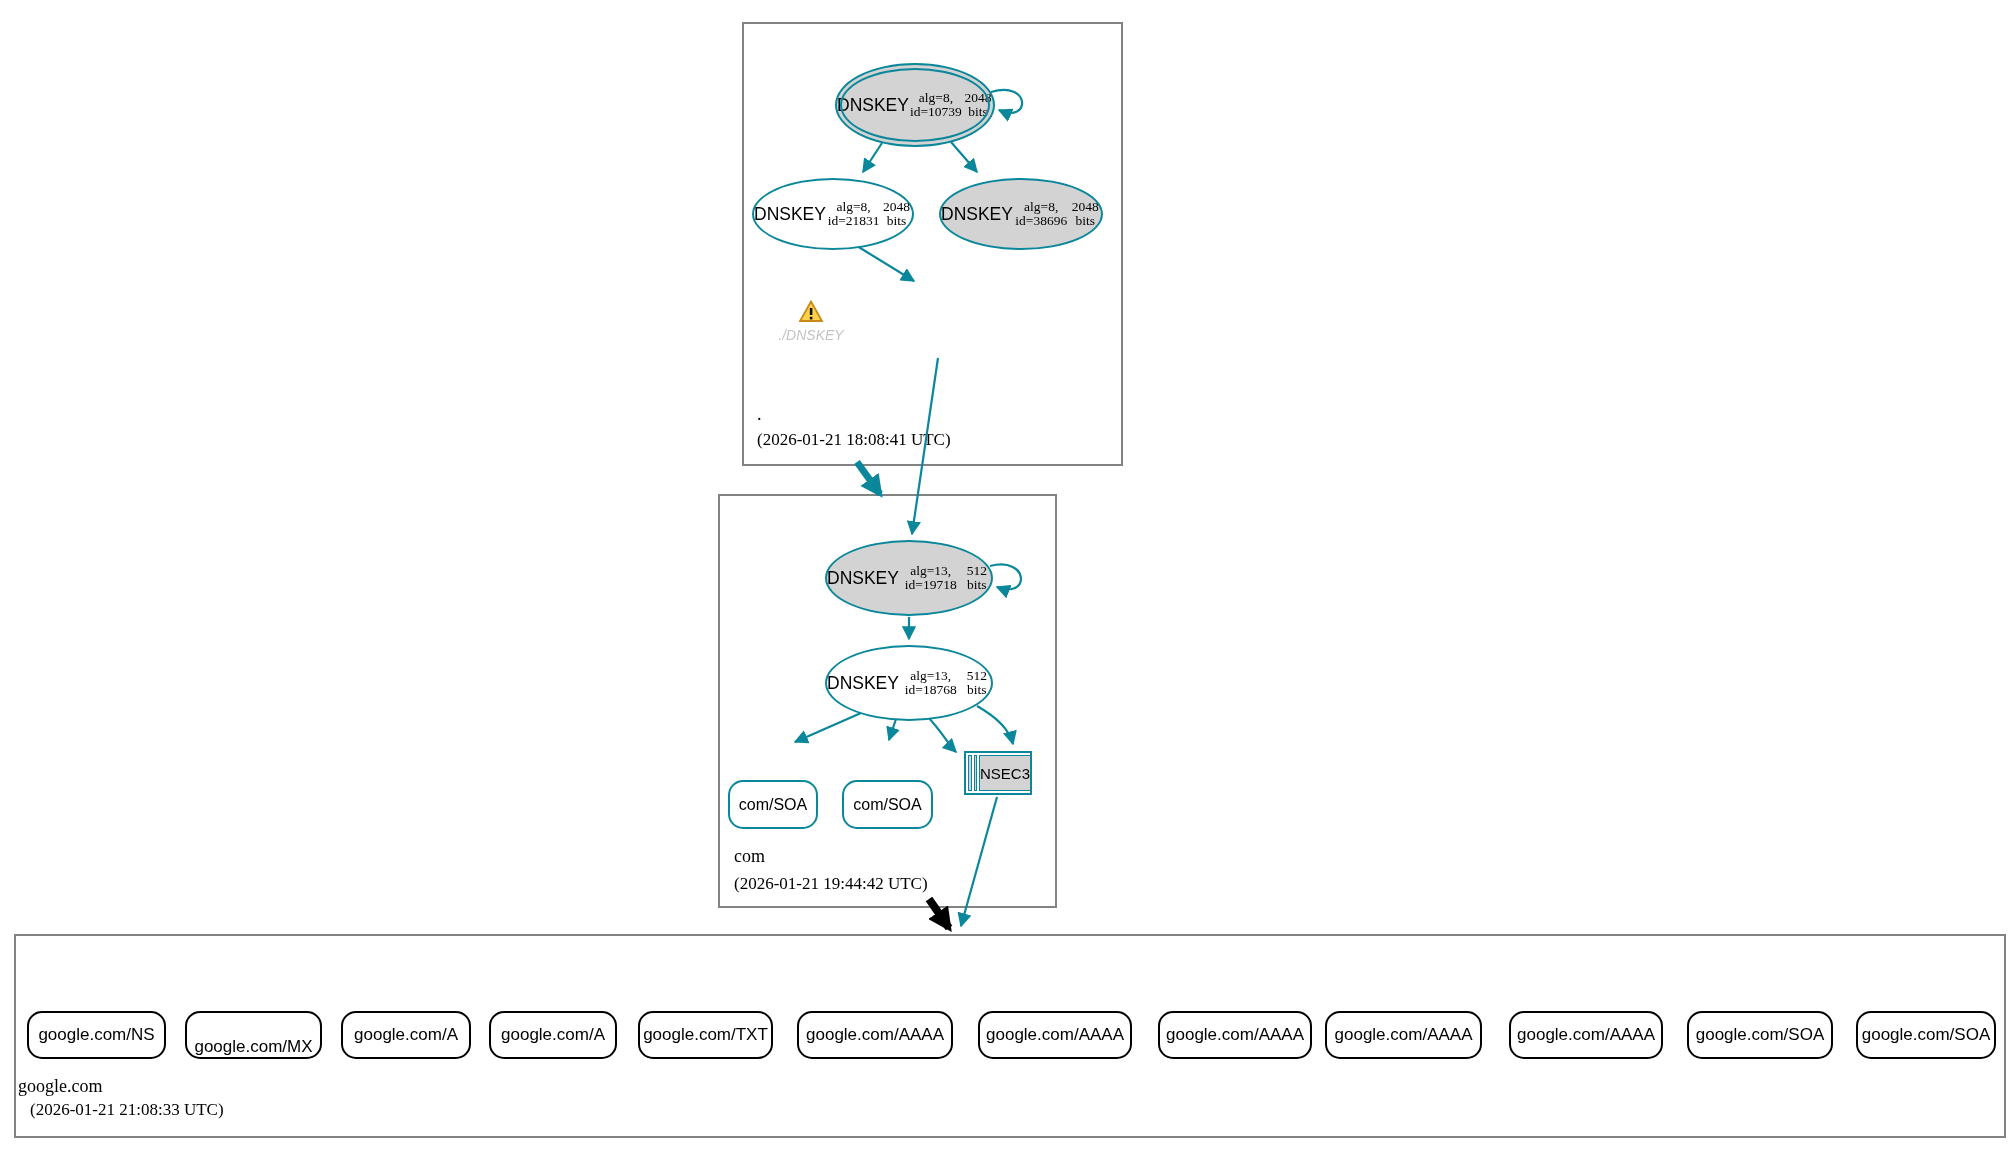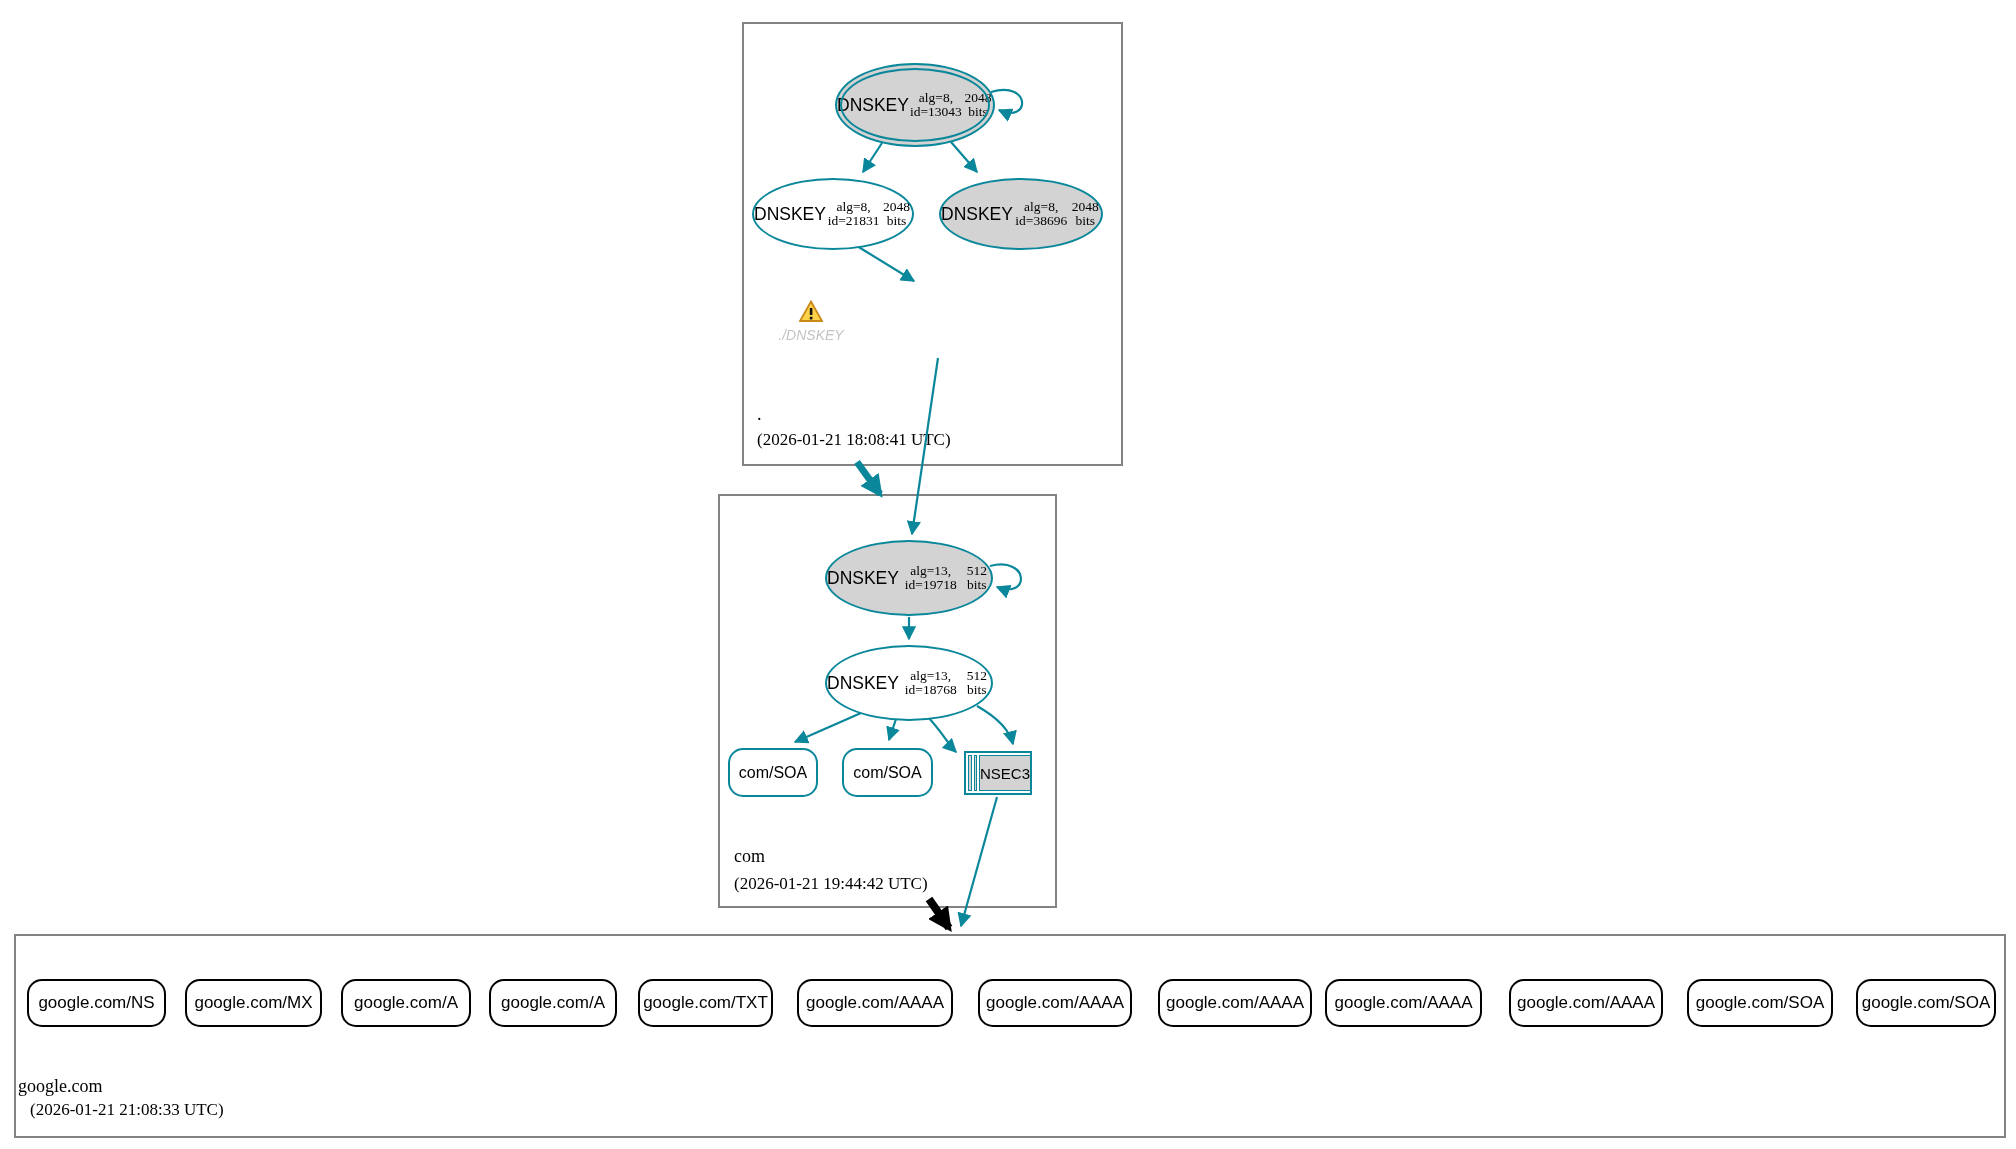--- a/index.html
+++ b/index.html
@@ -19,21 +19,21 @@
            display:flex;flex-direction:row;align-items:center;justify-content:center;
            background:#fff;box-sizing:border-box;text-align:center;line-height:1.05;}
   .ellipse.grey{background:var(--node-grey);}
   .ellipse.double::before{content:"";position:absolute;inset:3px;border:2px solid var(--teal);
            border-radius:50%;pointer-events:none;}
   .node-title{font-family:"Liberation Sans",sans-serif;font-size:17.5px;color:#000;}
   .node-sub{font-size:13.5px;color:#000;}
   .ds-line{display:flex;align-items:center;gap:5px;}
   .rrset{position:absolute;border:2.5px solid var(--teal);border-radius:15px;background:#fff;
          display:flex;align-items:center;justify-content:center;box-sizing:border-box;
-         font-family:"Liberation Sans",sans-serif;font-size:16px;color:#000;}
+         font-family:"Liberation Sans",sans-serif;font-size:16px;color:#000;margin-top:32px;}
   .rrset.black{border-color:#000;font-size:17px;}
   .nsec3{position:absolute;border:2.5px solid var(--teal);background:#fff;box-sizing:border-box;
          display:flex;flex-direction:row;gap:2px;padding:2px;}
   .nsec3-row{display:flex;gap:2px;flex:0 0 9px;}
   .nsec3-cell{flex:1;background:var(--node-grey);border:1.5px solid var(--teal);box-sizing:border-box;}
   .nsec3-main{flex:1;background:var(--node-grey);border:1.5px solid var(--teal);box-sizing:border-box;
          display:flex;align-items:center;justify-content:center;
          font-family:"Liberation Sans",sans-serif;font-size:15px;color:#000;}
   .ghost-node{position:absolute;display:flex;flex-direction:column;align-items:center;width:90px;}
   .ghost-label{font-family:"Liberation Sans",sans-serif;font-style:italic;font-size:14px;
@@ -79,21 +79,21 @@
     <line x1="861" y1="713" x2="795" y2="742" stroke="#0a879a" stroke-width="2.2" marker-end="url(#at)"></line>
     <line x1="896" y1="719" x2="889" y2="740" stroke="#0a879a" stroke-width="2.2" marker-end="url(#at)"></line>
     <path d="M 927,716 C 943,733 948,744 956,752" fill="none" stroke="#0a879a" stroke-width="2.2" marker-end="url(#at)"></path>
     <path d="M 977,706 C 1000,719 1010,732 1013,744" fill="none" stroke="#0a879a" stroke-width="2.2" marker-end="url(#at)"></path>
     <line x1="997" y1="797" x2="961" y2="926" stroke="#0a879a" stroke-width="2.2" marker-end="url(#at)"></line>
     <line x1="929" y1="899" x2="949" y2="928" stroke="#000000" stroke-width="8" marker-end="url(#ab)"></line>
   </svg>
 
   <div class="ellipse grey double" style="left:835px;top:63px;width:160px;height:84px;">
     <div class="node-title">DNSKEY</div>
-    <div class="node-sub">alg=8, id=13043</div>
+    <div class="node-sub">alg=8, id=10739</div>
     <div class="node-sub">2048 bits</div>
   </div>
 
   <div class="ellipse" style="left:752px;top:178px;width:162px;height:72px;">
     <div class="node-title">DNSKEY</div>
     <div class="node-sub">alg=8, id=21831</div>
     <div class="node-sub">2048 bits</div>
   </div>
 
   <div class="ellipse grey" style="left:939px;top:178px;width:164px;height:72px;">
@@ -137,21 +137,21 @@
     <div class="nsec3-row">
       <span class="nsec3-cell"></span>
       <span class="nsec3-cell"></span>
     </div>
     <div class="nsec3-main">NSEC3</div>
   </div>
 
   <div class="rrset black" style="left:27px;top:979px;width:139px;height:48px;">
     <span>google.com/NS</span>
   </div>
-  <div class="rrset black" style="left:185px;top:979px;width:137px;height:48px;">
+  <div class="rrset black" style="left:185px;top:979px;width:137px;height:48px;align-items:flex-end;">
     <span>google.com/MX</span>
   </div>
   <div class="rrset black" style="left:341px;top:979px;width:130px;height:48px;">
     <span>google.com/A</span>
   </div>
   <div class="rrset black" style="left:489px;top:979px;width:128px;height:48px;">
     <span>google.com/A</span>
   </div>
   <div class="rrset black" style="left:638px;top:979px;width:135px;height:48px;">
     <span>google.com/TXT</span>

